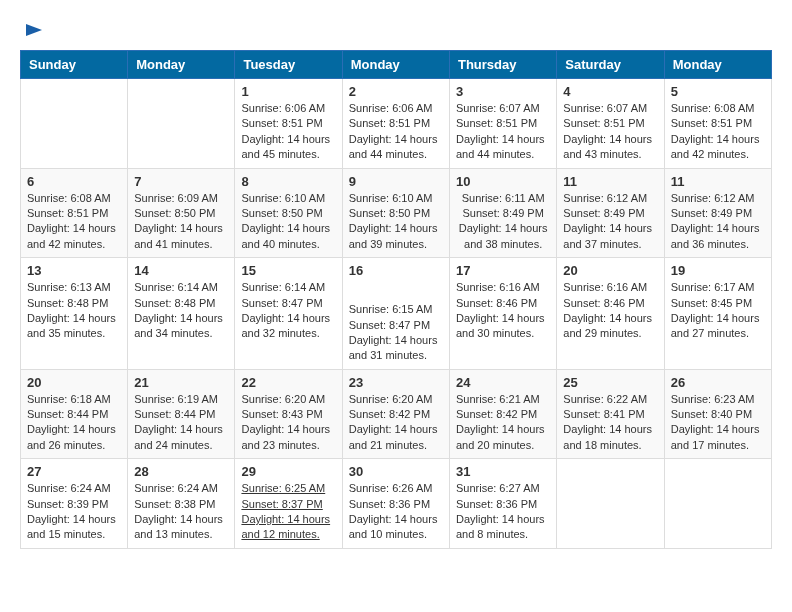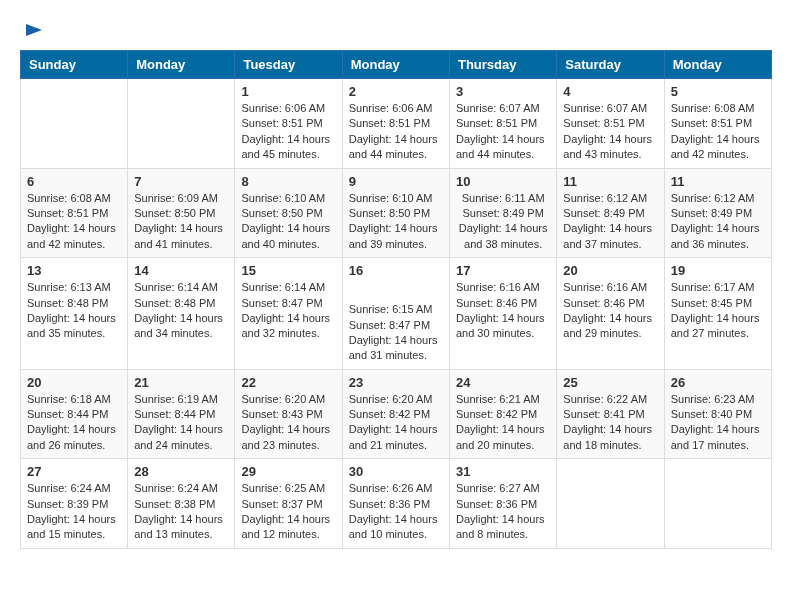--- a/index.html
+++ b/index.html
@@ -296,21 +296,21 @@
 Daylight: 14 hours and 15 minutes.</div>
         </td>
         <td>
           <span class="day-number">28</span>
           <div class="day-info" style="white-space: pre-line;">Sunrise: 6:24 AM
 Sunset: 8:38 PM
 Daylight: 14 hours and 13 minutes.</div>
         </td>
         <td>
           <span class="day-number">29</span>
-          <div class="day-info" style="white-space: pre-line;">Sunrise: 6:25 AM
+          <div class="day-info" style="white-space: pre-line; text-decoration: underline;">Sunrise: 6:25 AM
 Sunset: 8:37 PM
 Daylight: 14 hours and 12 minutes.</div>
         </td>
         <td>
           <span class="day-number">30</span>
           <div class="day-info" style="white-space: pre-line;">Sunrise: 6:26 AM
 Sunset: 8:36 PM
 Daylight: 14 hours and 10 minutes.</div>
         </td>
         <td>

